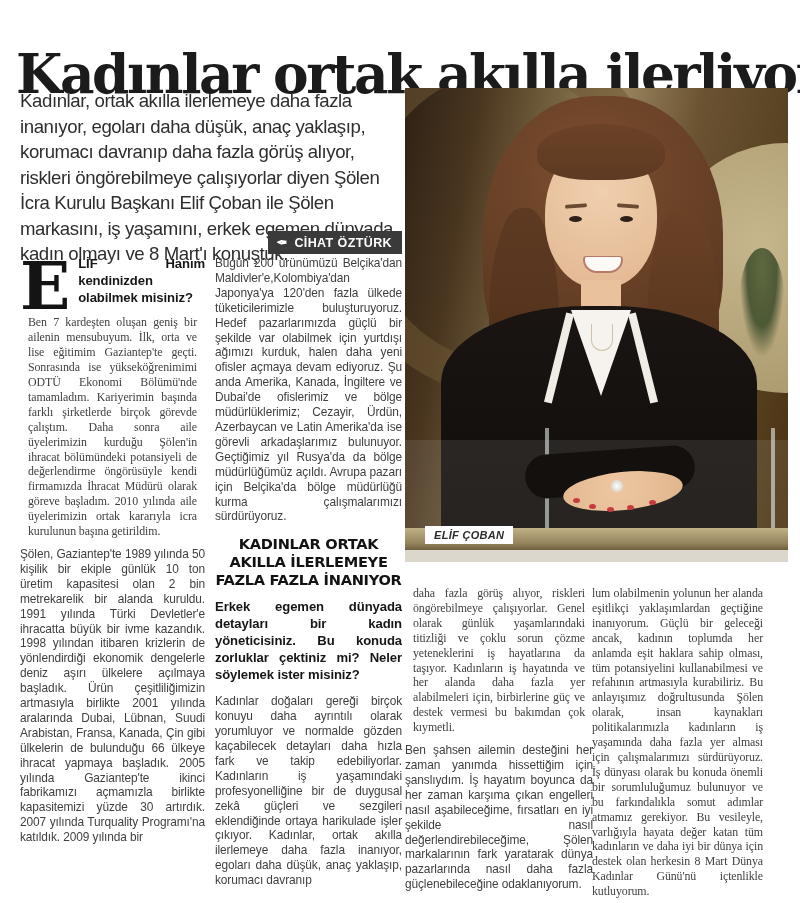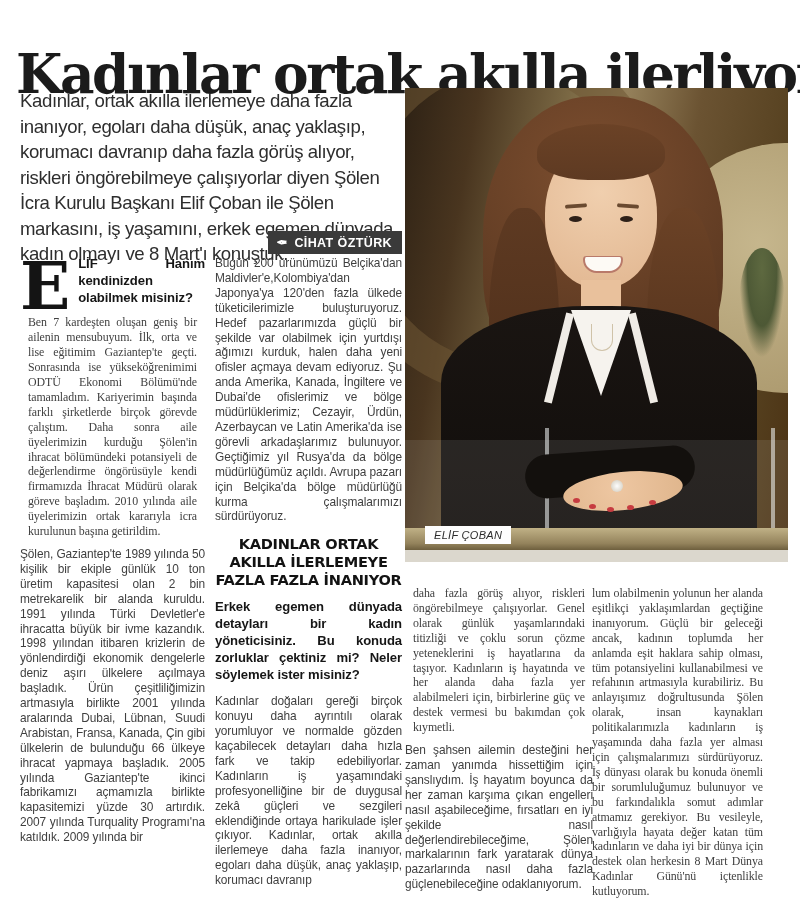--- a/index.html
+++ b/index.html
@@ -93,21 +93,21 @@
         background:radial-gradient(circle at 45% 40%,#eec7a2,#dfb58c);transform:rotate(-6deg);}
   .nail{width:7px;height:5px;border-radius:50%;background:#c63b40;}
   .n1{left:168px;top:410px;} .n2{left:184px;top:416px;} .n3{left:202px;top:419px;}
   .n4{left:222px;top:417px;} .n5{left:244px;top:412px;}
   .ring-jewel{left:206px;top:392px;width:12px;height:12px;border-radius:50%;
               background:radial-gradient(circle,#fdfdfd,#cfc8b8);}
   .rail{left:0;top:440px;width:383px;height:22px;
         background:linear-gradient(#c0b186,#94835c 70%,#6e5f3e);}
   .floor{left:0;top:462px;width:383px;height:12px;background:#dbd7cd;}
   .caption{left:20px;top:438px;background:#fdfdfd;padding:3px 9px;
-           font-size:11px;font-weight:normal;font-style:italic;color:#2c2c2c;
+           font-size:11px;font-weight:bold;font-style:italic;color:#2c2c2c;
            letter-spacing:.3px;position:absolute;z-index:5;}
 </style>
 </head>
 <body>
 
 <div class="page">
 
   <h1 class="headline">Kadınlar ortak akılla ilerliyor</h1>
 
   <div class="lead">Kadınlar, ortak akılla ilerlemeye daha fazla inanıyor, egoları daha düşük, anaç yaklaşıp, korumacı davranıp daha fazla görüş alıyor, riskleri öngörebilmeye çalışıyorlar diyen Şölen İcra Kurulu Başkanı Elif Çoban ile Şölen markasını, iş yaşamını, erkek egemen dünyada kadın olmayı ve 8 Mart'ı konuştuk.</div>

